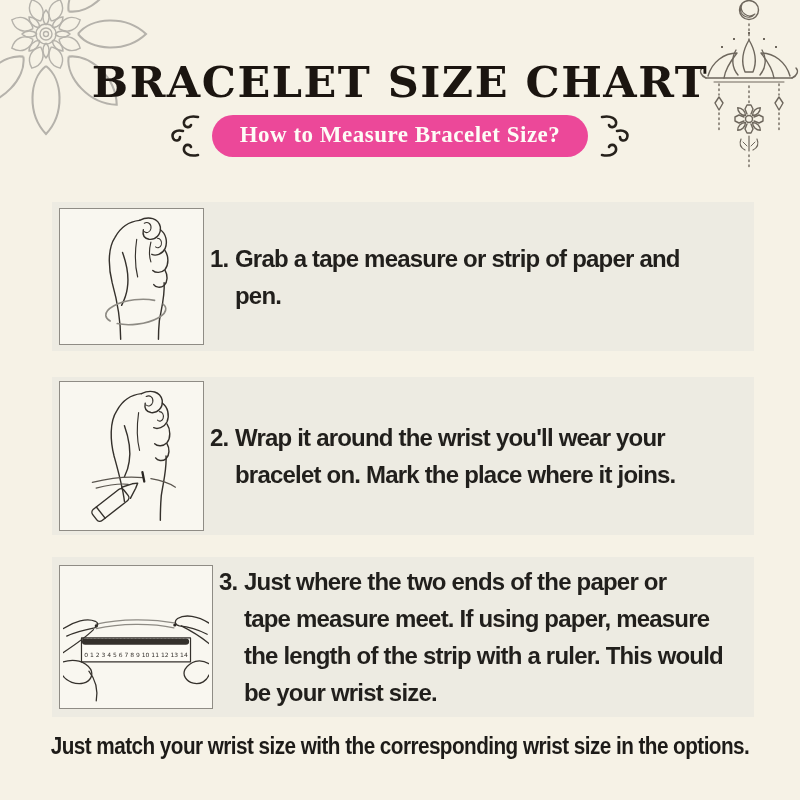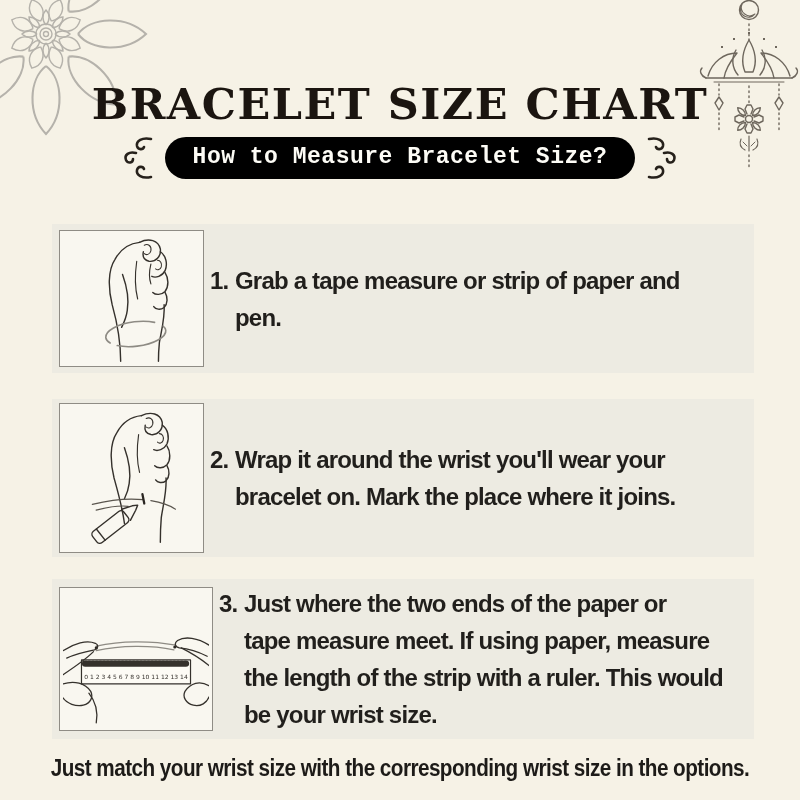--- a/index.html
+++ b/index.html
@@ -10,34 +10,34 @@
     color:#211f1c;
   }
   .page{position:relative;width:800px;height:800px;}
 
   
   .mandala{position:absolute;top:0;left:0;}
   .lotus{position:absolute;top:0;left:692px;}
 
   
   .title{
-    margin:0;padding-top:79px;
+    margin:0;padding-top:57px;
     text-align:center;
     font-family:"DejaVu Serif","Liberation Serif",serif;
     font-weight:700;font-size:43px;letter-spacing:1.5px;
     color:#1b1510;position:relative;z-index:2;
   }
   .badge-row{
     margin-top:8px;height:42px;
     display:flex;justify-content:center;align-items:center;gap:12px;
     position:relative;z-index:2;
   }
   .badge{
-    background:#000000;color:#fdfcf6;
-    font-family:Liberation Mono, monospace;
+    background:#ec4899;color:#fdfcf6;
+    font-family:Liberation Serif, serif;
     font-weight:700;font-size:23px;letter-spacing:.5px;
     padding:7px 28px 9px;border-radius:22px;white-space:nowrap;
   }
   .flourish{flex:none;}
   .flourish.right{transform:scaleX(-1);}
 
   
   .step{
     margin:0 46px 0 52px;
     background:#edebe2;

